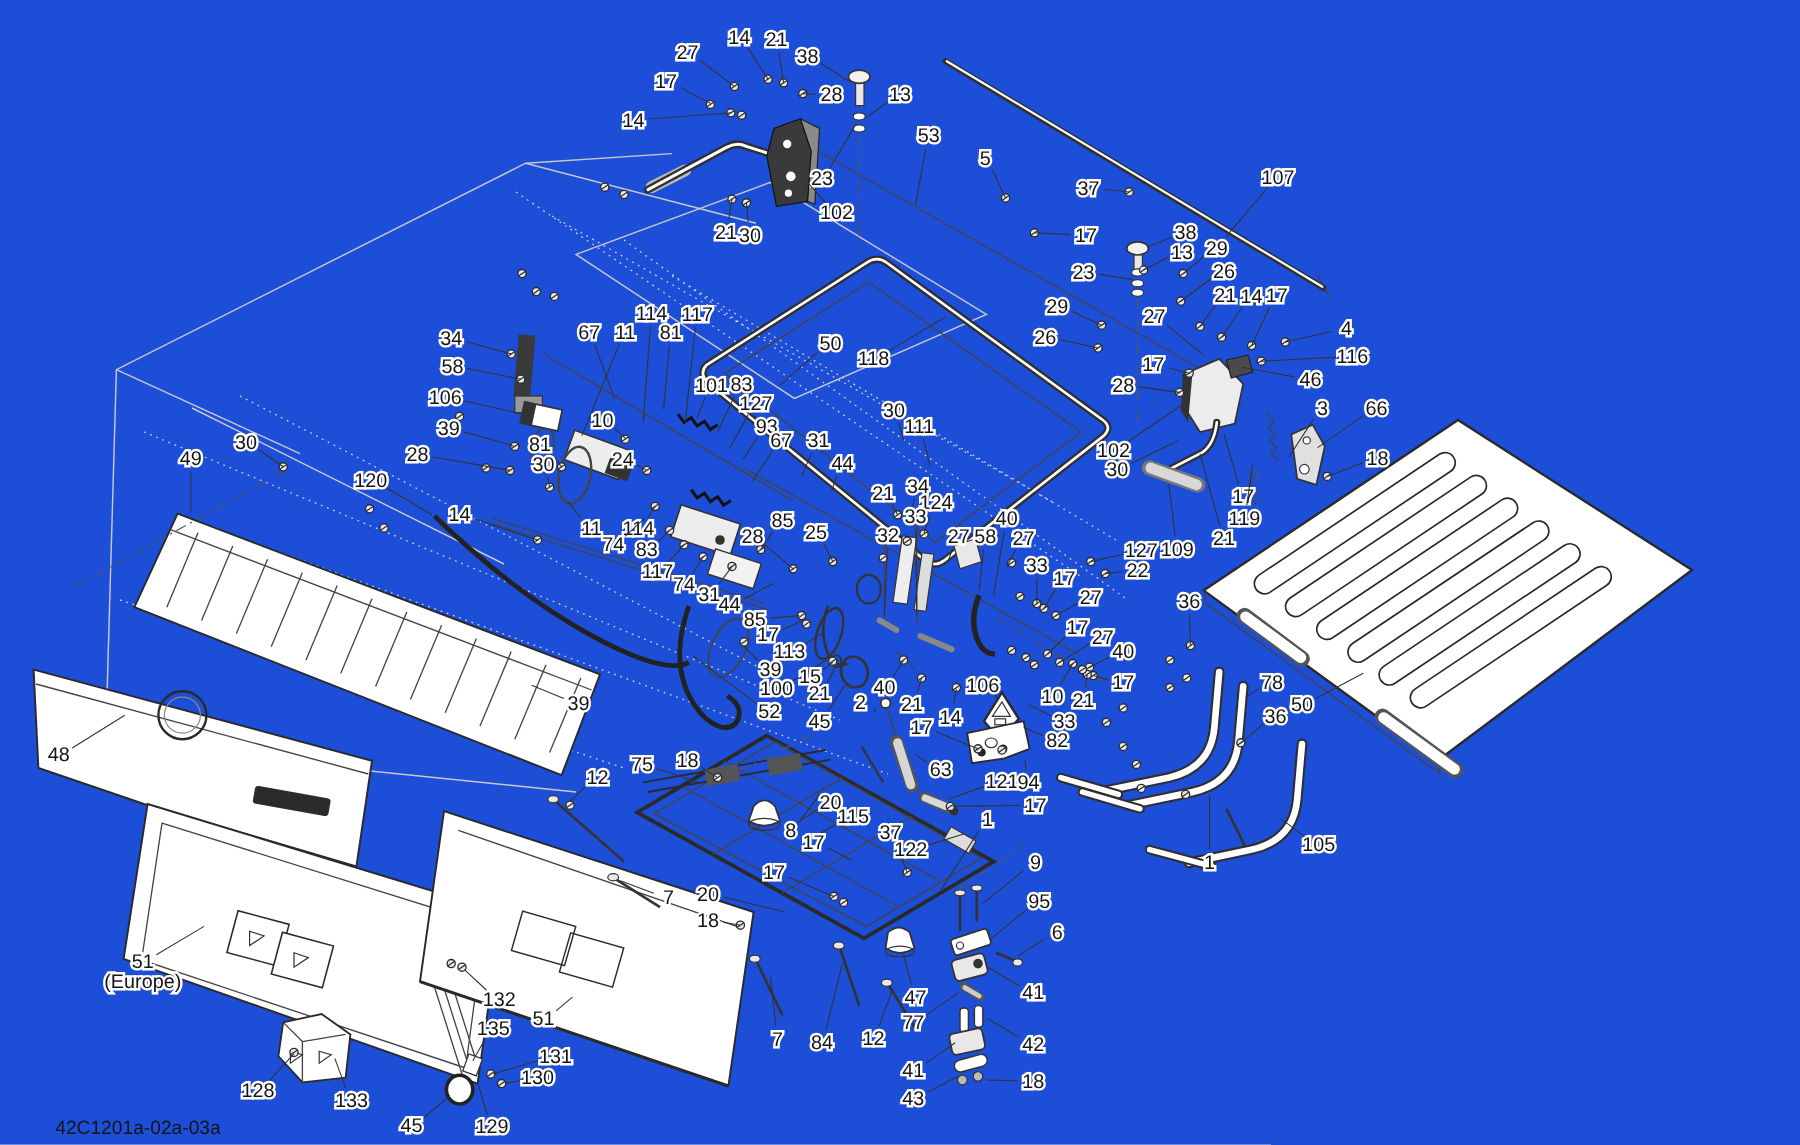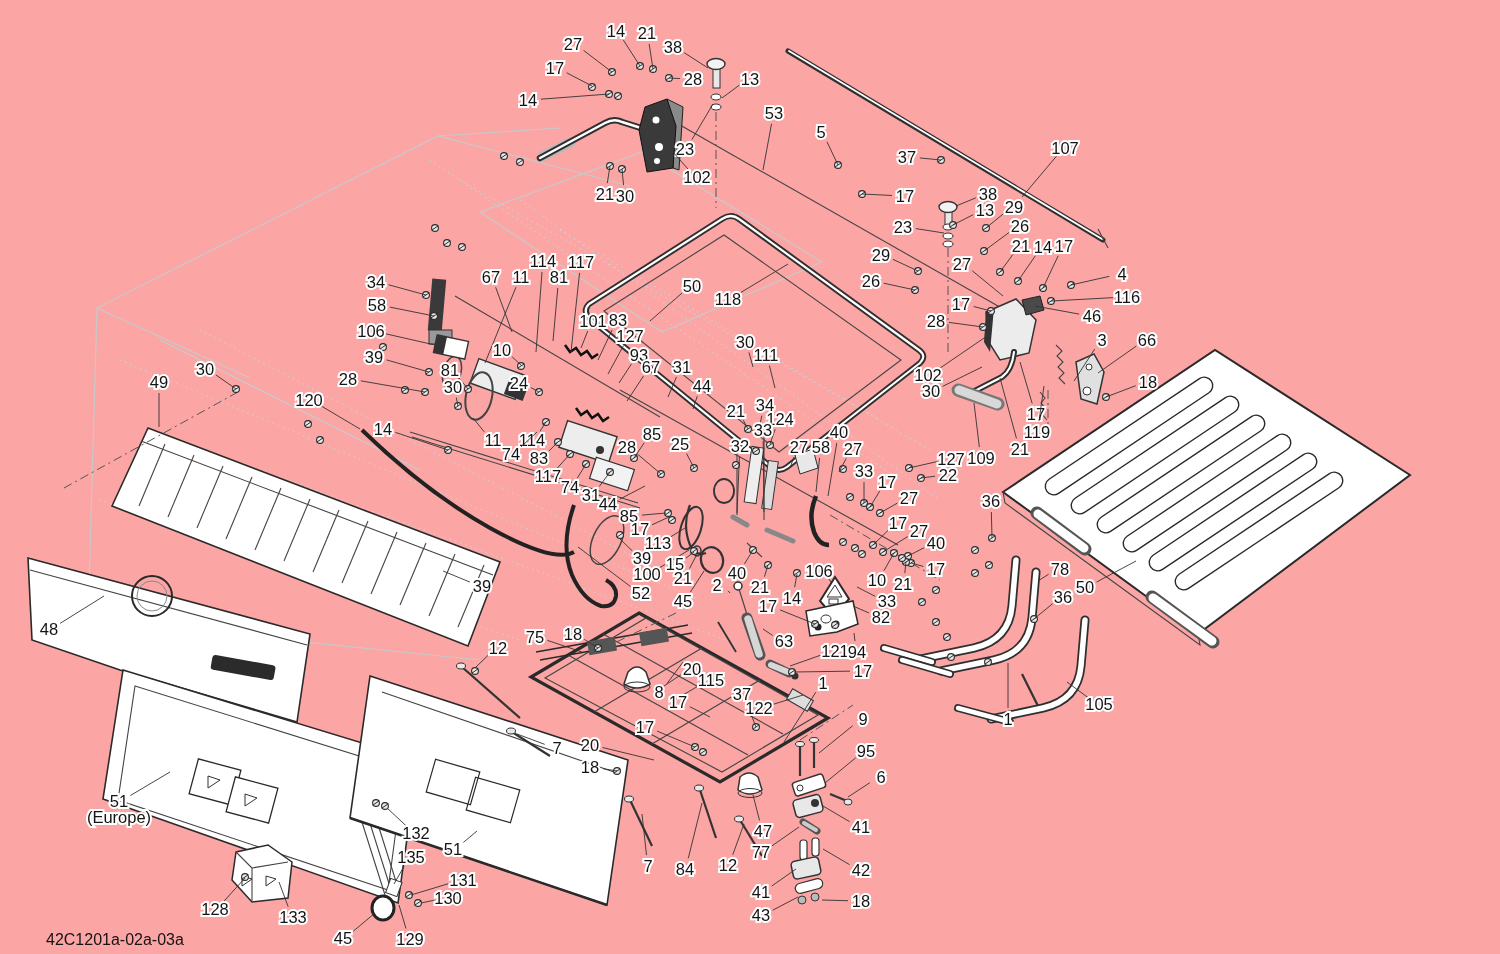--- a/index.html
+++ b/index.html
@@ -1,16 +1,16 @@
 <!DOCTYPE html>
 <html><head>
 <meta charset="utf-8">
 <style>
   html,body{margin:0;padding:0;background:#f2f2f2;}
-  .canvas{position:relative;width:1500px;height:954px;background:#fca5a5;overflow:hidden;
+  .canvas{position:relative;width:1500px;height:954px;background:#1d4ed8;overflow:hidden;
           font-family:"Liberation Sans", sans-serif;}
   svg{display:block;}
   .ink{stroke:#2a2a2a;fill:none;stroke-width:1.5;}
   .ink-thin{stroke:#444;fill:none;stroke-width:1.1;}
   .tube-out{stroke:#2f2f2f;fill:none;stroke-linecap:round;stroke-linejoin:round;}
   .tube-in{stroke:#ffffff;fill:none;stroke-linecap:round;stroke-linejoin:round;}
   .sketch{stroke:#c9c9c9;fill:none;stroke-width:1.2;}
   .sketch-dot{stroke:#cfcfcf;fill:none;stroke-width:1.1;stroke-dasharray:1.5,4;}
   .dashdot{stroke:#555;fill:none;stroke-width:1;stroke-dasharray:9,4,2,4;}
   .callout-text{font-family:"Liberation Sans", sans-serif;font-size:16.5px;fill:#141414;

